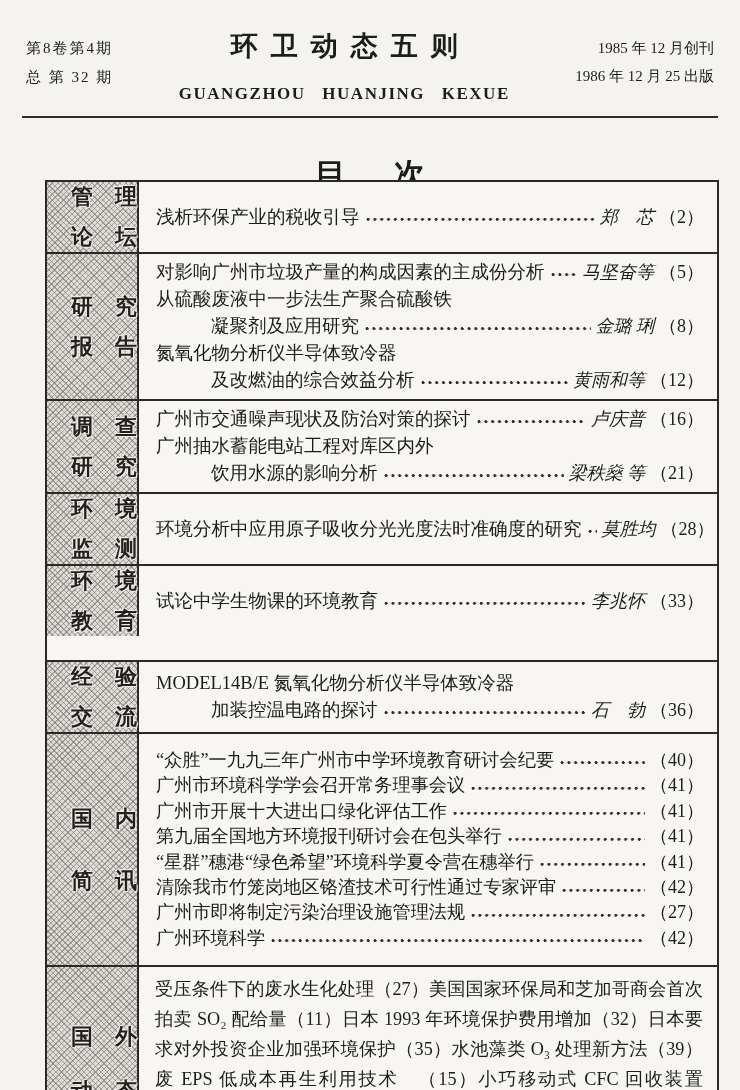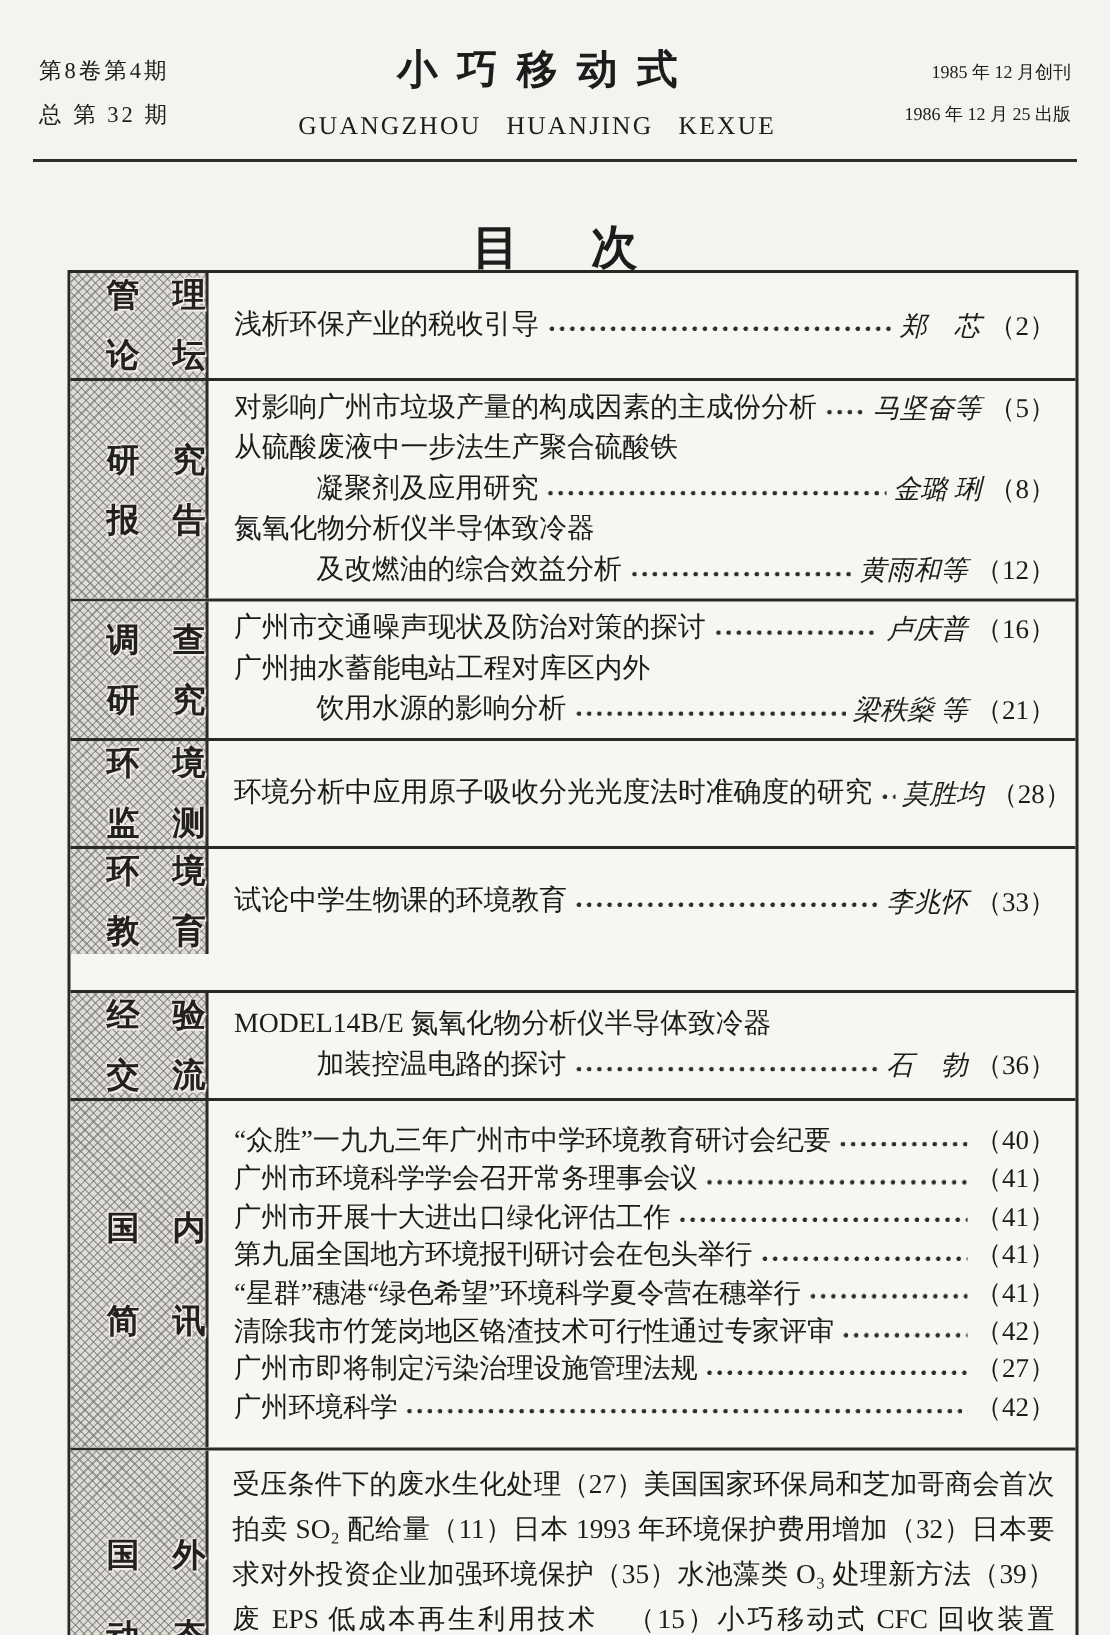--- a/index.html
+++ b/index.html
@@ -14,22 +14,22 @@
   .page { position: relative; width: 740px; height: 1090px; }
 
   
   .hdr {
     display: flex; justify-content: space-between; align-items: flex-start;
     padding: 26px 26px 0 26px;
   }
   .hdr-left { font-size: 15px; line-height: 29px; letter-spacing: 2px; padding-top: 8px; white-space: nowrap; }
   .hdr-center { text-align: center; flex: 1; padding-top: 2px; }
   .title-cn { font-size: 27px; font-weight: bold; letter-spacing: 13px; padding-left: 13px; white-space: nowrap; }
-  .title-py { font-size: 17px; font-weight: 400; letter-spacing: 1.5px; word-spacing: 11px; margin-top: 10px; white-space: nowrap; }
-  .hdr-right { font-size: 12px; line-height: 28px; text-align: right; padding-top: 8px; white-space: nowrap; }
+  .title-py { font-size: 17px; font-weight: 700; letter-spacing: 1.5px; word-spacing: 11px; margin-top: 20px; white-space: nowrap; }
+  .hdr-right { font-size: 15px; line-height: 28px; text-align: right; padding-top: 8px; white-space: nowrap; }
   .hdr-rule { border-bottom: 2.5px solid #2e2d2a; margin: 12px 22px 0 22px; }
 
   
   .toc-title {
     display: flex; justify-content: center; gap: 48px;
     margin-top: 36px;
     font-size: 31px; font-weight: bold;
   }
 
   
@@ -97,21 +97,21 @@
 <body>
 
 <div class="page">
 
   <div class="hdr">
     <div class="hdr-left">
       <div>第8卷第4期</div>
       <div>总 第 32 期</div>
     </div>
     <div class="hdr-center">
-      <div class="title-cn">小巧移动式</div>
+      <div class="title-cn">环卫动态五则</div>
       <div class="title-py">GUANGZHOU HUANJING KEXUE</div>
     </div>
     <div class="hdr-right">
       <div>1985 年 12 月创刊</div>
       <div>1986 年 12 月 25 出版</div>
     </div>
   </div>
   <div class="hdr-rule"></div>
 
   <div class="toc-title">

